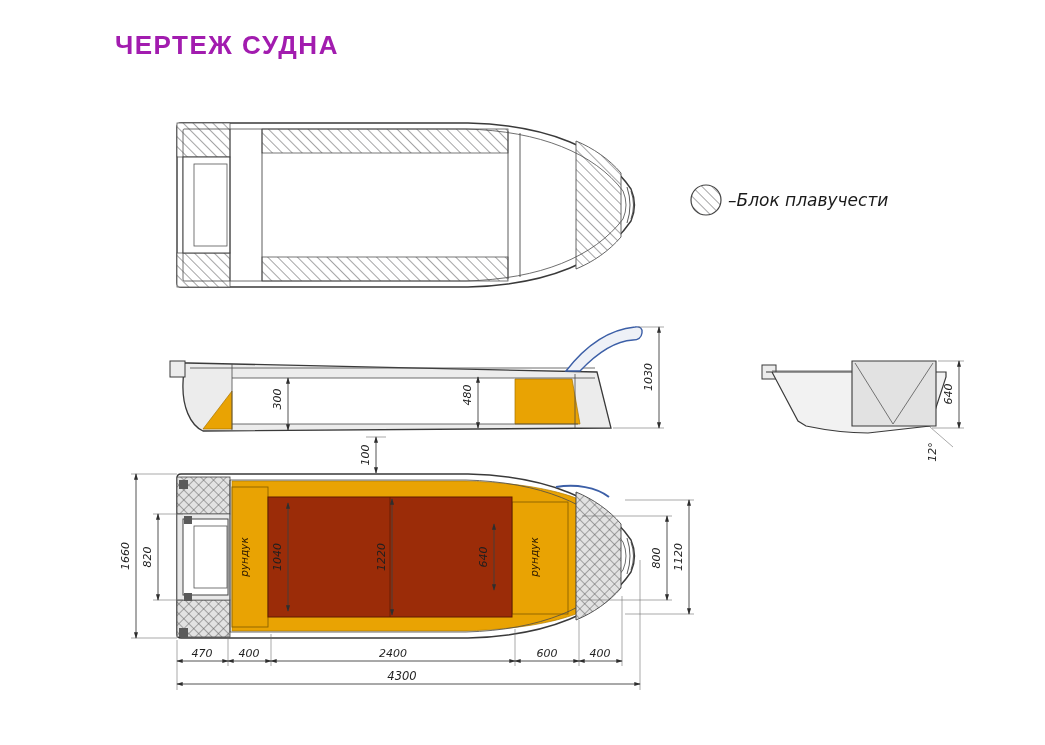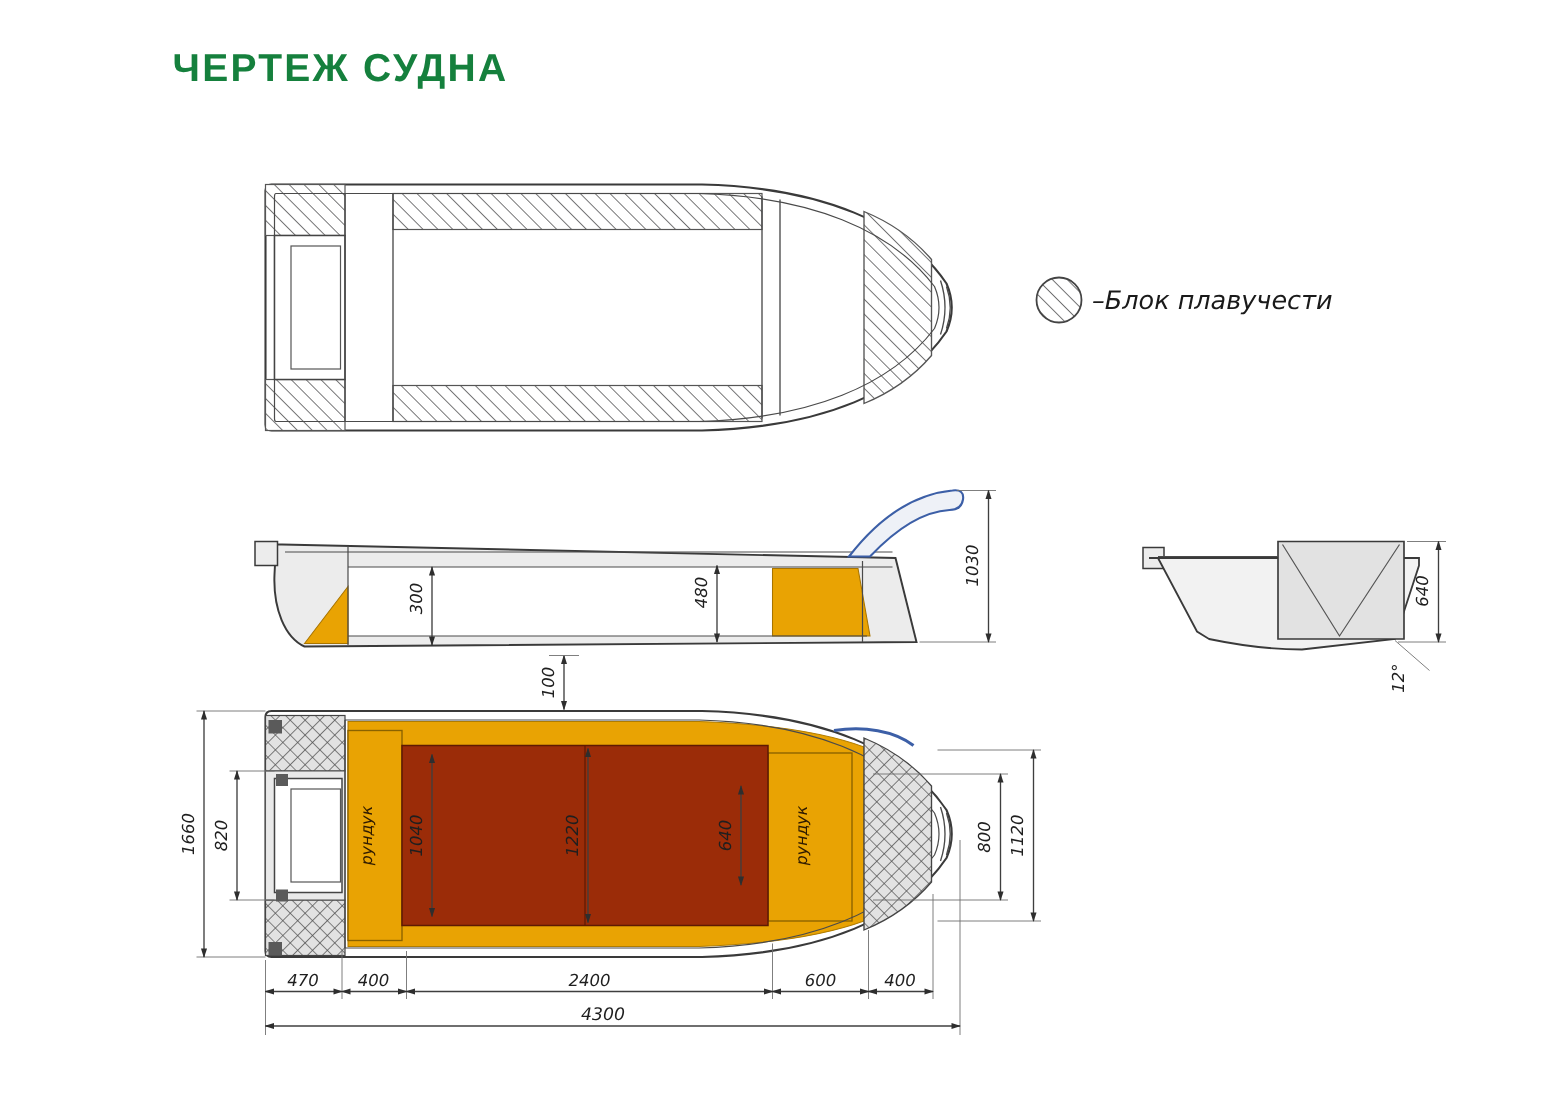--- a/index.html
+++ b/index.html
@@ -1,21 +1,21 @@
 <!DOCTYPE html>
 <html><head>
 <meta charset="utf-8">
 <style>
   html,body{margin:0;padding:0;background:#ffffff;}
   body{width:1045px;height:745px;position:relative;font-family:"Liberation Sans",sans-serif;overflow:hidden;}
   h1.page-title{
     position:absolute;left:115px;top:30px;margin:0;
     font-family:"Liberation Sans",sans-serif;
     font-size:26px;font-weight:600;letter-spacing:1.5px;
-    color:#15803d;
+    color:#a21caf;
   }
   svg{position:absolute;left:0;top:0;}
   .dim{font:italic 11px "DejaVu Sans",sans-serif;fill:#1f1f1f;}
   .dim-big{font:italic 11.5px "DejaVu Sans",sans-serif;fill:#1f1f1f;}
   .locker-label{font:italic 10.5px "DejaVu Sans",sans-serif;fill:#2e1a00;}
   .legend-text{font:italic 17px "DejaVu Sans",sans-serif;fill:#1a1a1a;}
   .dimline{stroke:#3f3f3f;stroke-width:0.9;}
   .extline{stroke:#707070;stroke-width:0.6;}
   .frameline{stroke:#4a4a4a;stroke-width:0.9;}
 </style>

